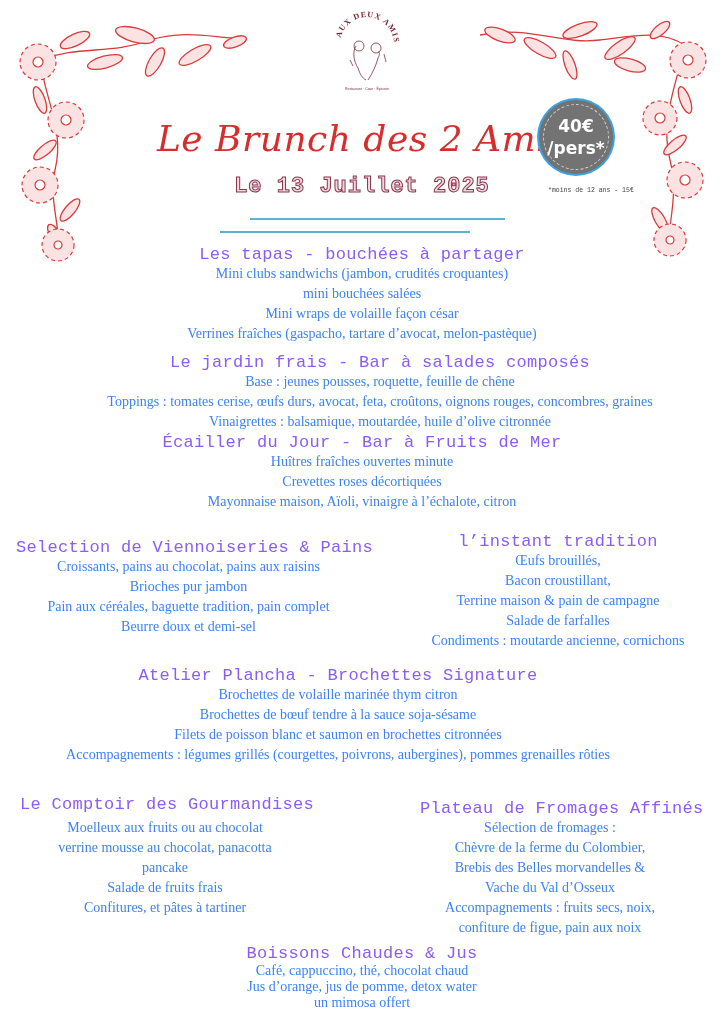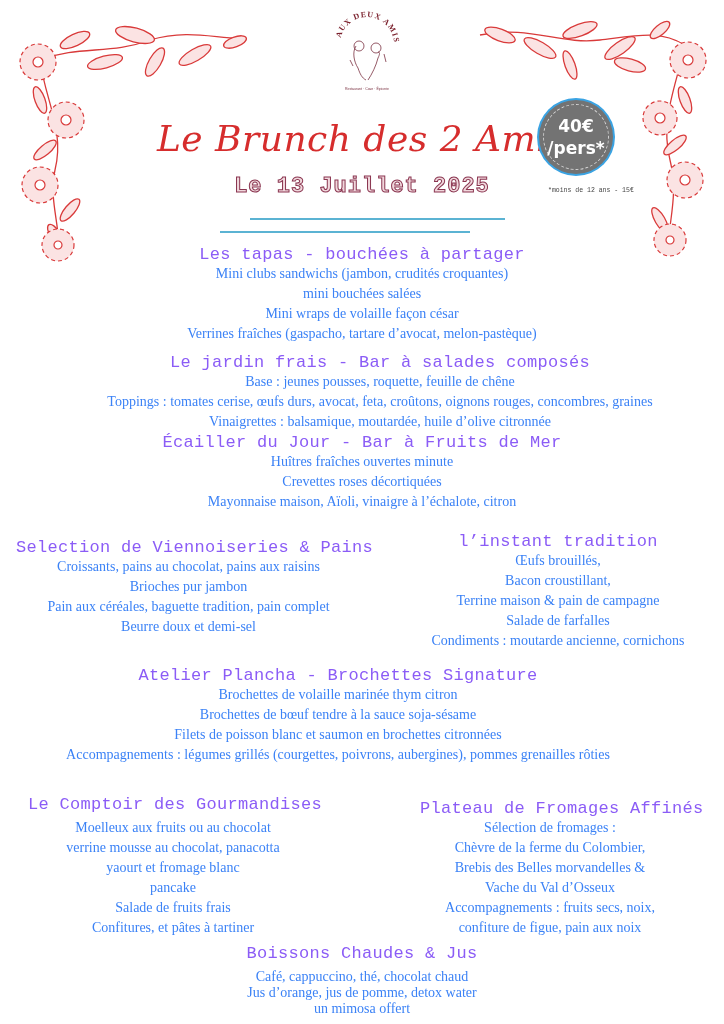--- a/index.html
+++ b/index.html
@@ -187,42 +187,41 @@
 </div>
 
 <div class="abs center" style="left:0;width:676px;top:666px;">
   <div class="heading">Atelier Plancha - Brochettes Signature</div>
   <div class="item">Brochettes de volaille marinée thym citron</div>
   <div class="item">Brochettes de bœuf tendre à la sauce soja-sésame</div>
   <div class="item">Filets de poisson blanc et saumon en brochettes citronnées</div>
   <div class="item">Accompagnements : légumes grillés (courgettes, poivrons, aubergines), pommes grenailles rôties</div>
 </div>
 
-<div class="abs" style="left:28px;width:340px;top:795px;">
+<div class="abs" style="left:20px;width:340px;top:795px;">
   <div class="heading" style="margin-bottom:4px;">Le Comptoir des Gourmandises</div>
   <div class="center" style="width:290px;">
     <div class="item">Moelleux aux fruits ou au chocolat</div>
     <div class="item">verrine mousse au chocolat, panacotta</div>
-    <div class="item">yaourt et fromage blanc</div>
     <div class="item">pancake</div>
     <div class="item">Salade de fruits frais</div>
     <div class="item">Confitures, et pâtes à tartiner</div>
   </div>
 </div>
 
 <div class="abs" style="left:420px;width:304px;top:799px;">
   <div class="heading">Plateau de Fromages Affinés</div>
   <div class="center" style="width:300px;margin-left:-20px;">
     <div class="item">Sélection de fromages :</div>
     <div class="item">Chèvre de la ferme du Colombier,</div>
     <div class="item">Brebis des Belles morvandelles &amp;</div>
     <div class="item">Vache du Val d’Osseux</div>
     <div class="item">Accompagnements : fruits secs, noix,</div>
     <div class="item">confiture de figue, pain aux noix</div>
   </div>
 </div>
 
 <div class="abs center" style="left:200px;width:324px;top:944px;">
-  <div class="heading" style="margin-bottom:6px;">Boissons Chaudes &amp; Jus</div>
+  <div class="heading" style="">Boissons Chaudes &amp; Jus</div>
   <div class="item" style="line-height:16px;">Café, cappuccino, thé, chocolat chaud</div>
   <div class="item" style="line-height:16px;">Jus d’orange, jus de pomme, detox water</div>
   <div class="item" style="line-height:16px;">un mimosa offert</div>
 </div>
 
 </body></html>

